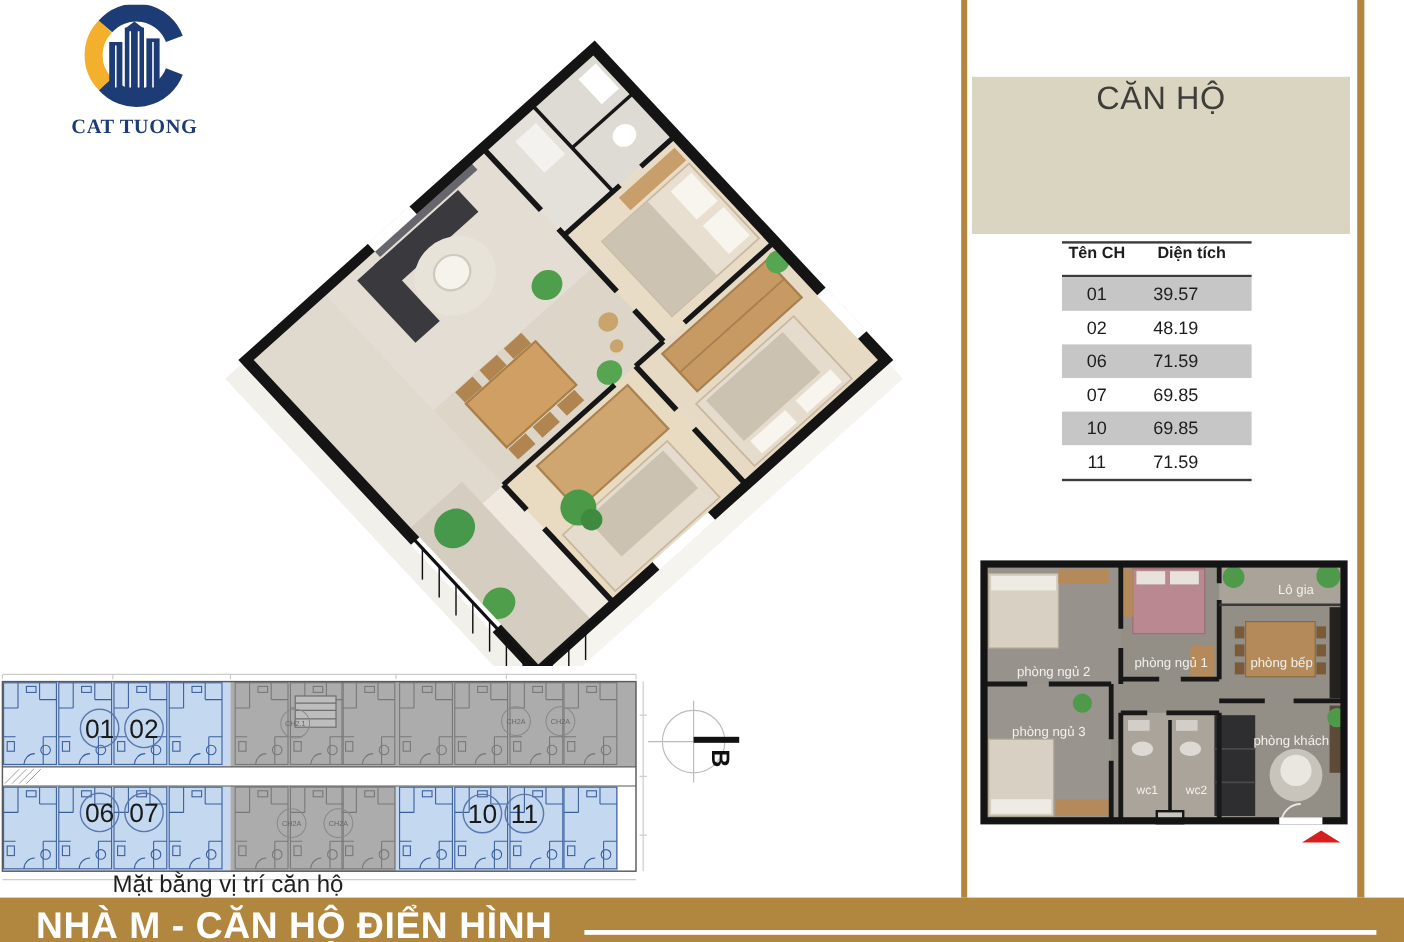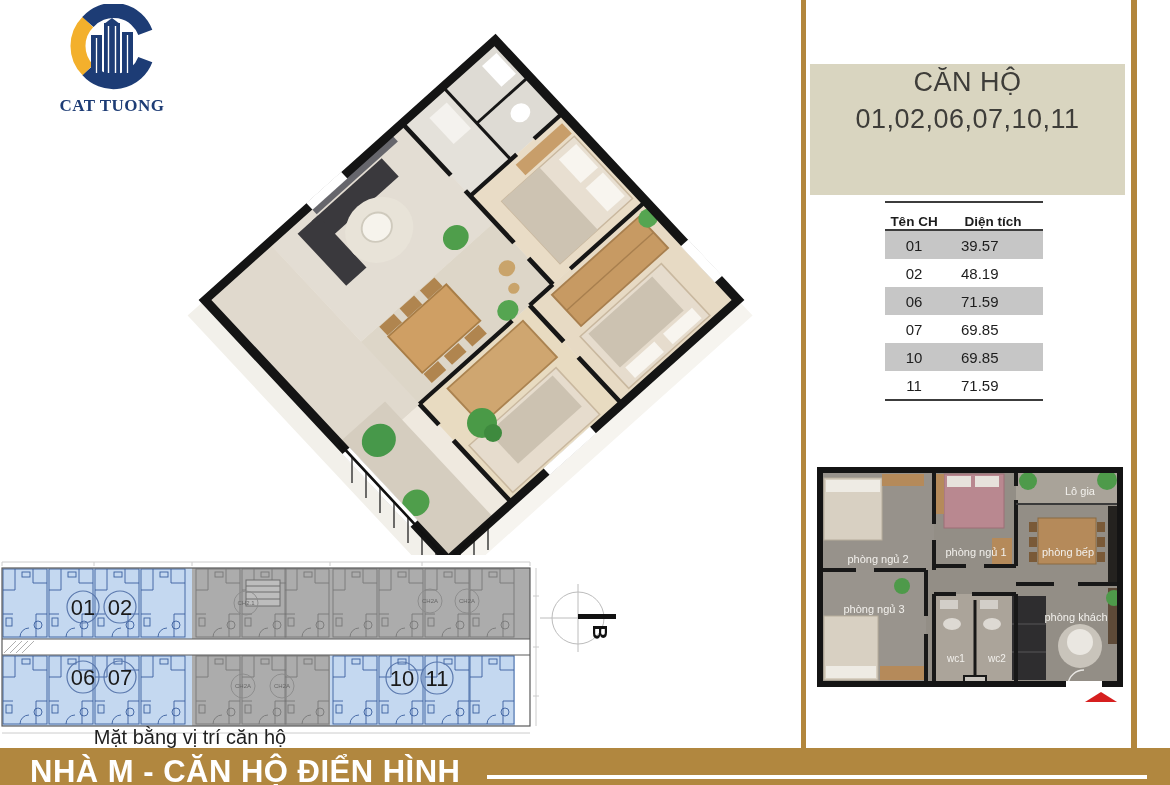--- a/index.html
+++ b/index.html
@@ -17,21 +17,21 @@
   
   .gold-v{top:0;height:748px;background:#b2863c;}
   .gv-left{left:801px;width:5px;}
   .gv-right{left:1131px;width:6px;}
   .title-box{left:810px;top:64px;width:315px;height:131px;background:#d9d5c0;
              display:flex;flex-direction:column;justify-content:flex-start;align-items:center;}
   .title-box div{font-size:27px;color:#3e3d39;line-height:37px;letter-spacing:.5px;}
 
   
   .area-table{left:885px;top:201px;width:158px;border-top:2px solid #3c3c3c;font-size:15px;color:#1d1d1d;}
-  .area-table .thead{display:flex;height:26px;align-items:flex-end;font-weight:bold;font-size:13.5px;
+  .area-table .thead{display:flex;height:26px;align-items:flex-start;font-weight:bold;font-size:13.5px;
                      border-bottom:2px solid #3c3c3c;}
   .area-table .tr{display:flex;height:28px;align-items:center;}
   .area-table .tr.odd{background:#c6c6c6;}
   .area-table .c1{width:58px;text-align:center;}
   .area-table .c2{flex:1;text-align:left;padding-left:18px;}
   .area-table .thead .c2{padding-left:0;text-align:center;}
   .area-table .tbot{border-bottom:2px solid #3c3c3c;}
 
   
   .caption{left:80px;top:726px;width:220px;text-align:center;font-size:20px;color:#1f1f1f;}
@@ -166,21 +166,20 @@
     </g>
     <circle cx="322" cy="408" r="15" fill="#4a9a47"></circle>
     <circle cx="333" cy="418" r="9" fill="#3e8a3e"></circle>
   </svg>
 
   <div class="abs gold-v gv-left"></div>
   <div class="abs gold-v gv-right"></div>
 
   <div class="abs title-box">
     <div>CĂN HỘ</div>
-    <div>01,02,06,07,10,11</div>
   </div>
 
   <div class="abs area-table">
     <div class="thead">
       <span class="c1">Tên CH</span>
       <span class="c2">Diện tích</span>
     </div>
     <div class="tr odd">
       <span class="c1">01</span>
       <span class="c2">39.57</span>

